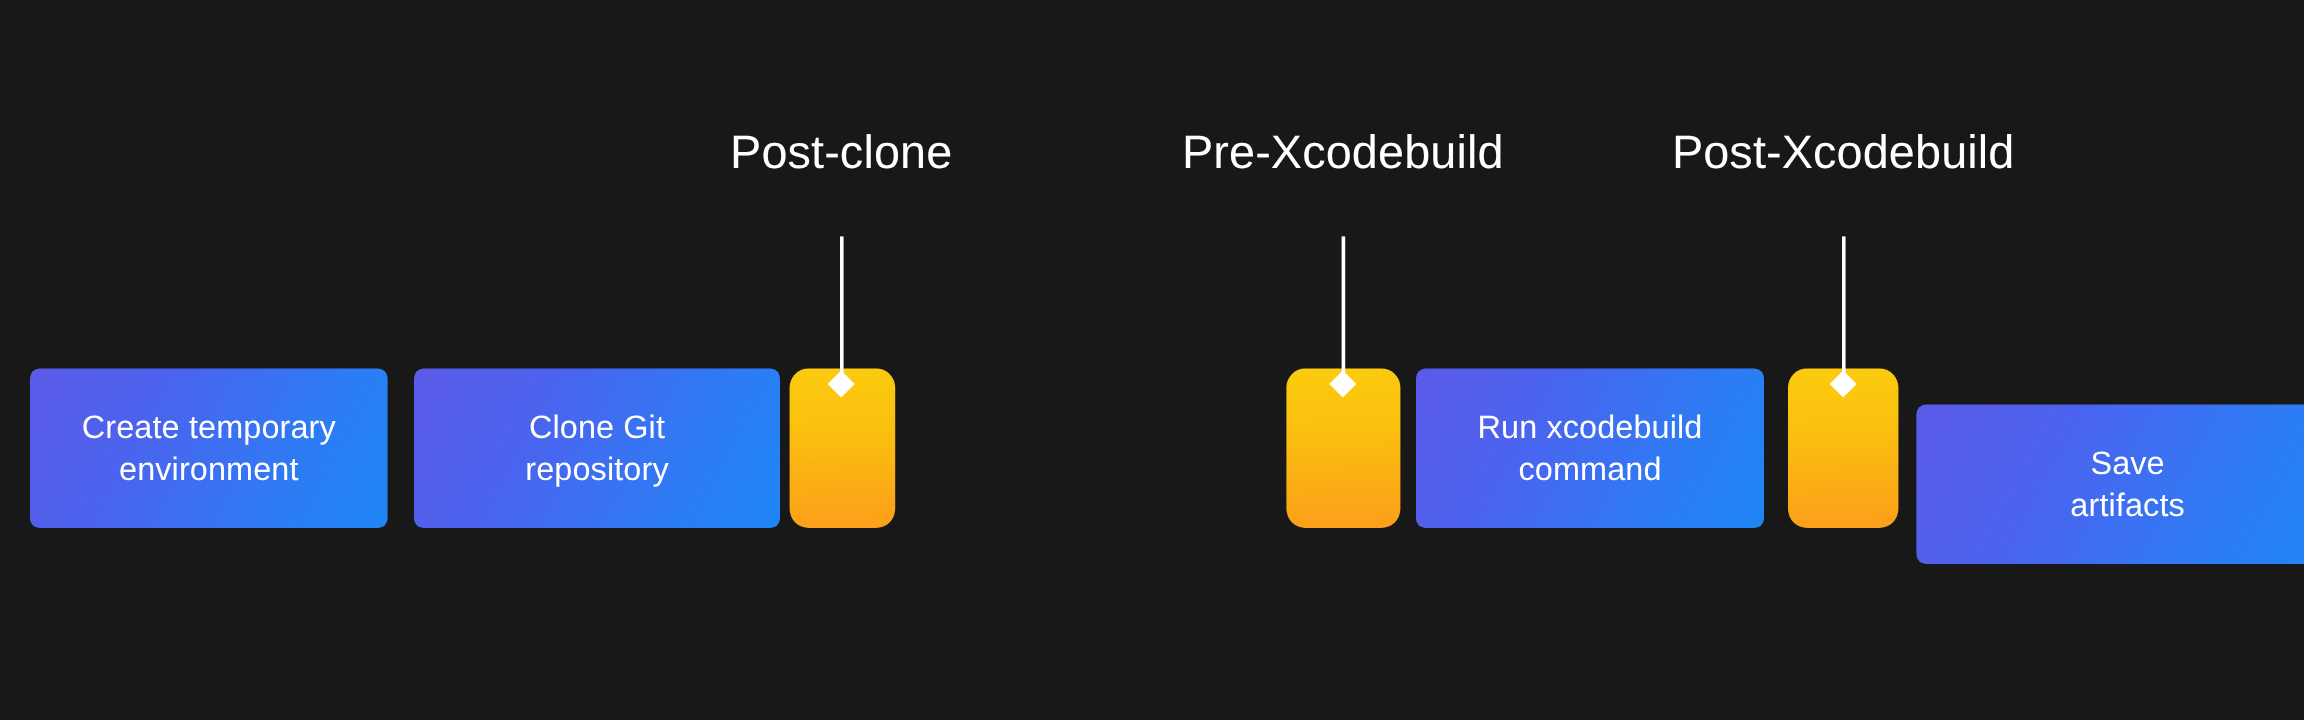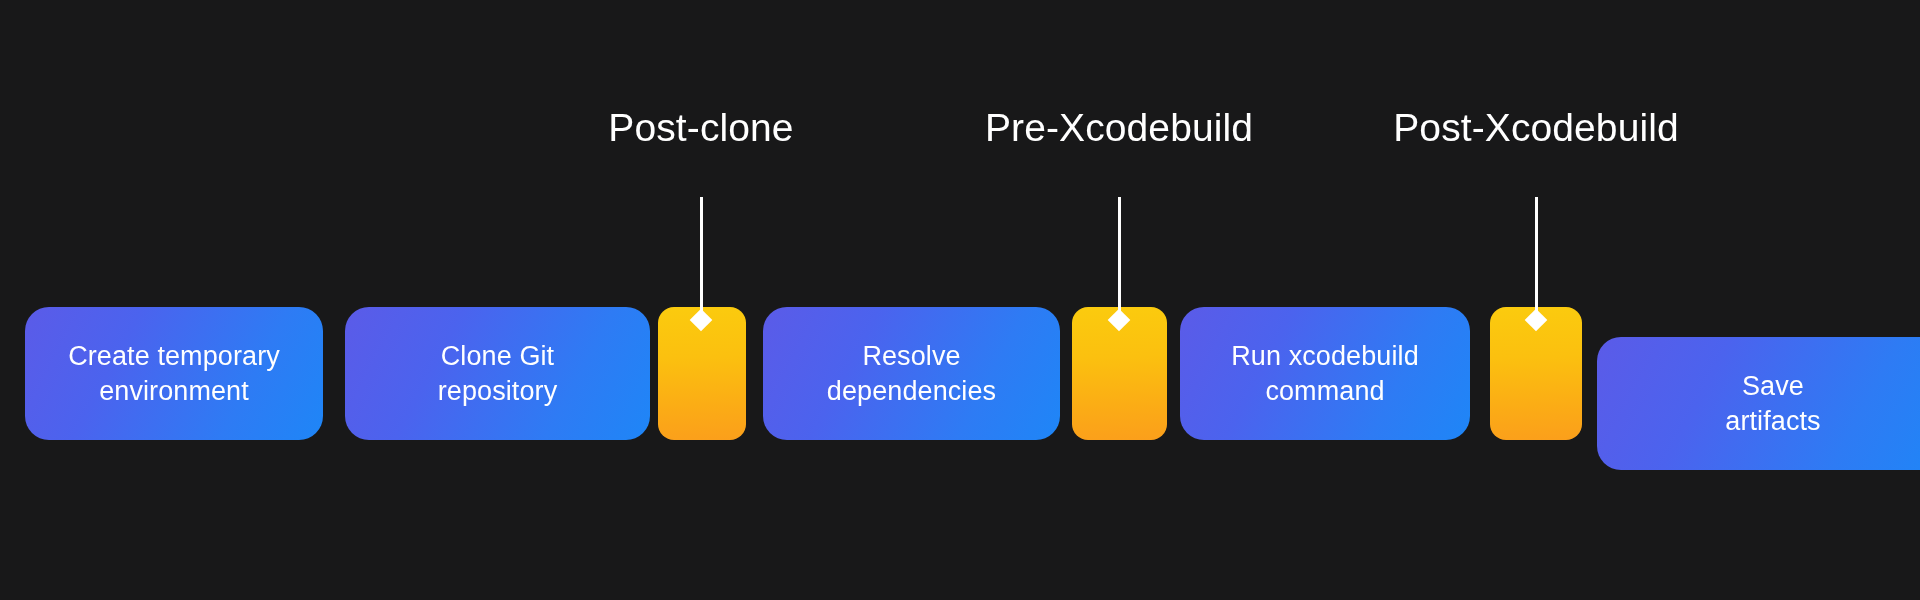--- a/index.html
+++ b/index.html
@@ -20,21 +20,21 @@
     width: 1920px;
     height: 600px;
     background: #181819;
   }
 
   
   .step-card {
     position: absolute;
     top: 307px;
     height: 133px;
-    border-radius: 24px;
+    border-radius: 8px;
     background: linear-gradient(118deg, #5B5BE8 0%, #4B63EE 32%, #2E7BF4 72%, #1E86F7 100%);
     display: flex;
     align-items: center;
     justify-content: center;
     box-sizing: border-box;
     padding: 0 10px;
   }
 
   .step-label {
     color: #ffffff;
@@ -103,24 +103,20 @@
   <div class="step-card" style="left:25px; width:298px;">
     <span class="step-label">Create temporary
 environment</span>
   </div>
 
   <div class="step-card" style="left:345px; width:305px;">
     <span class="step-label">Clone Git
 repository</span>
   </div>
 
-  <div class="step-card" style="left:763px; width:297px;">
-    <span class="step-label">Resolve
-dependencies</span>
-  </div>
 
   <div class="step-card" style="left:1180px; width:290px;">
     <span class="step-label">Run xcodebuild
 command</span>
   </div>
 
   <div class="step-card" style="left:1597px; width:352px;margin-top:30px;">
     <span class="step-label">Save
 artifacts</span>
   </div>

